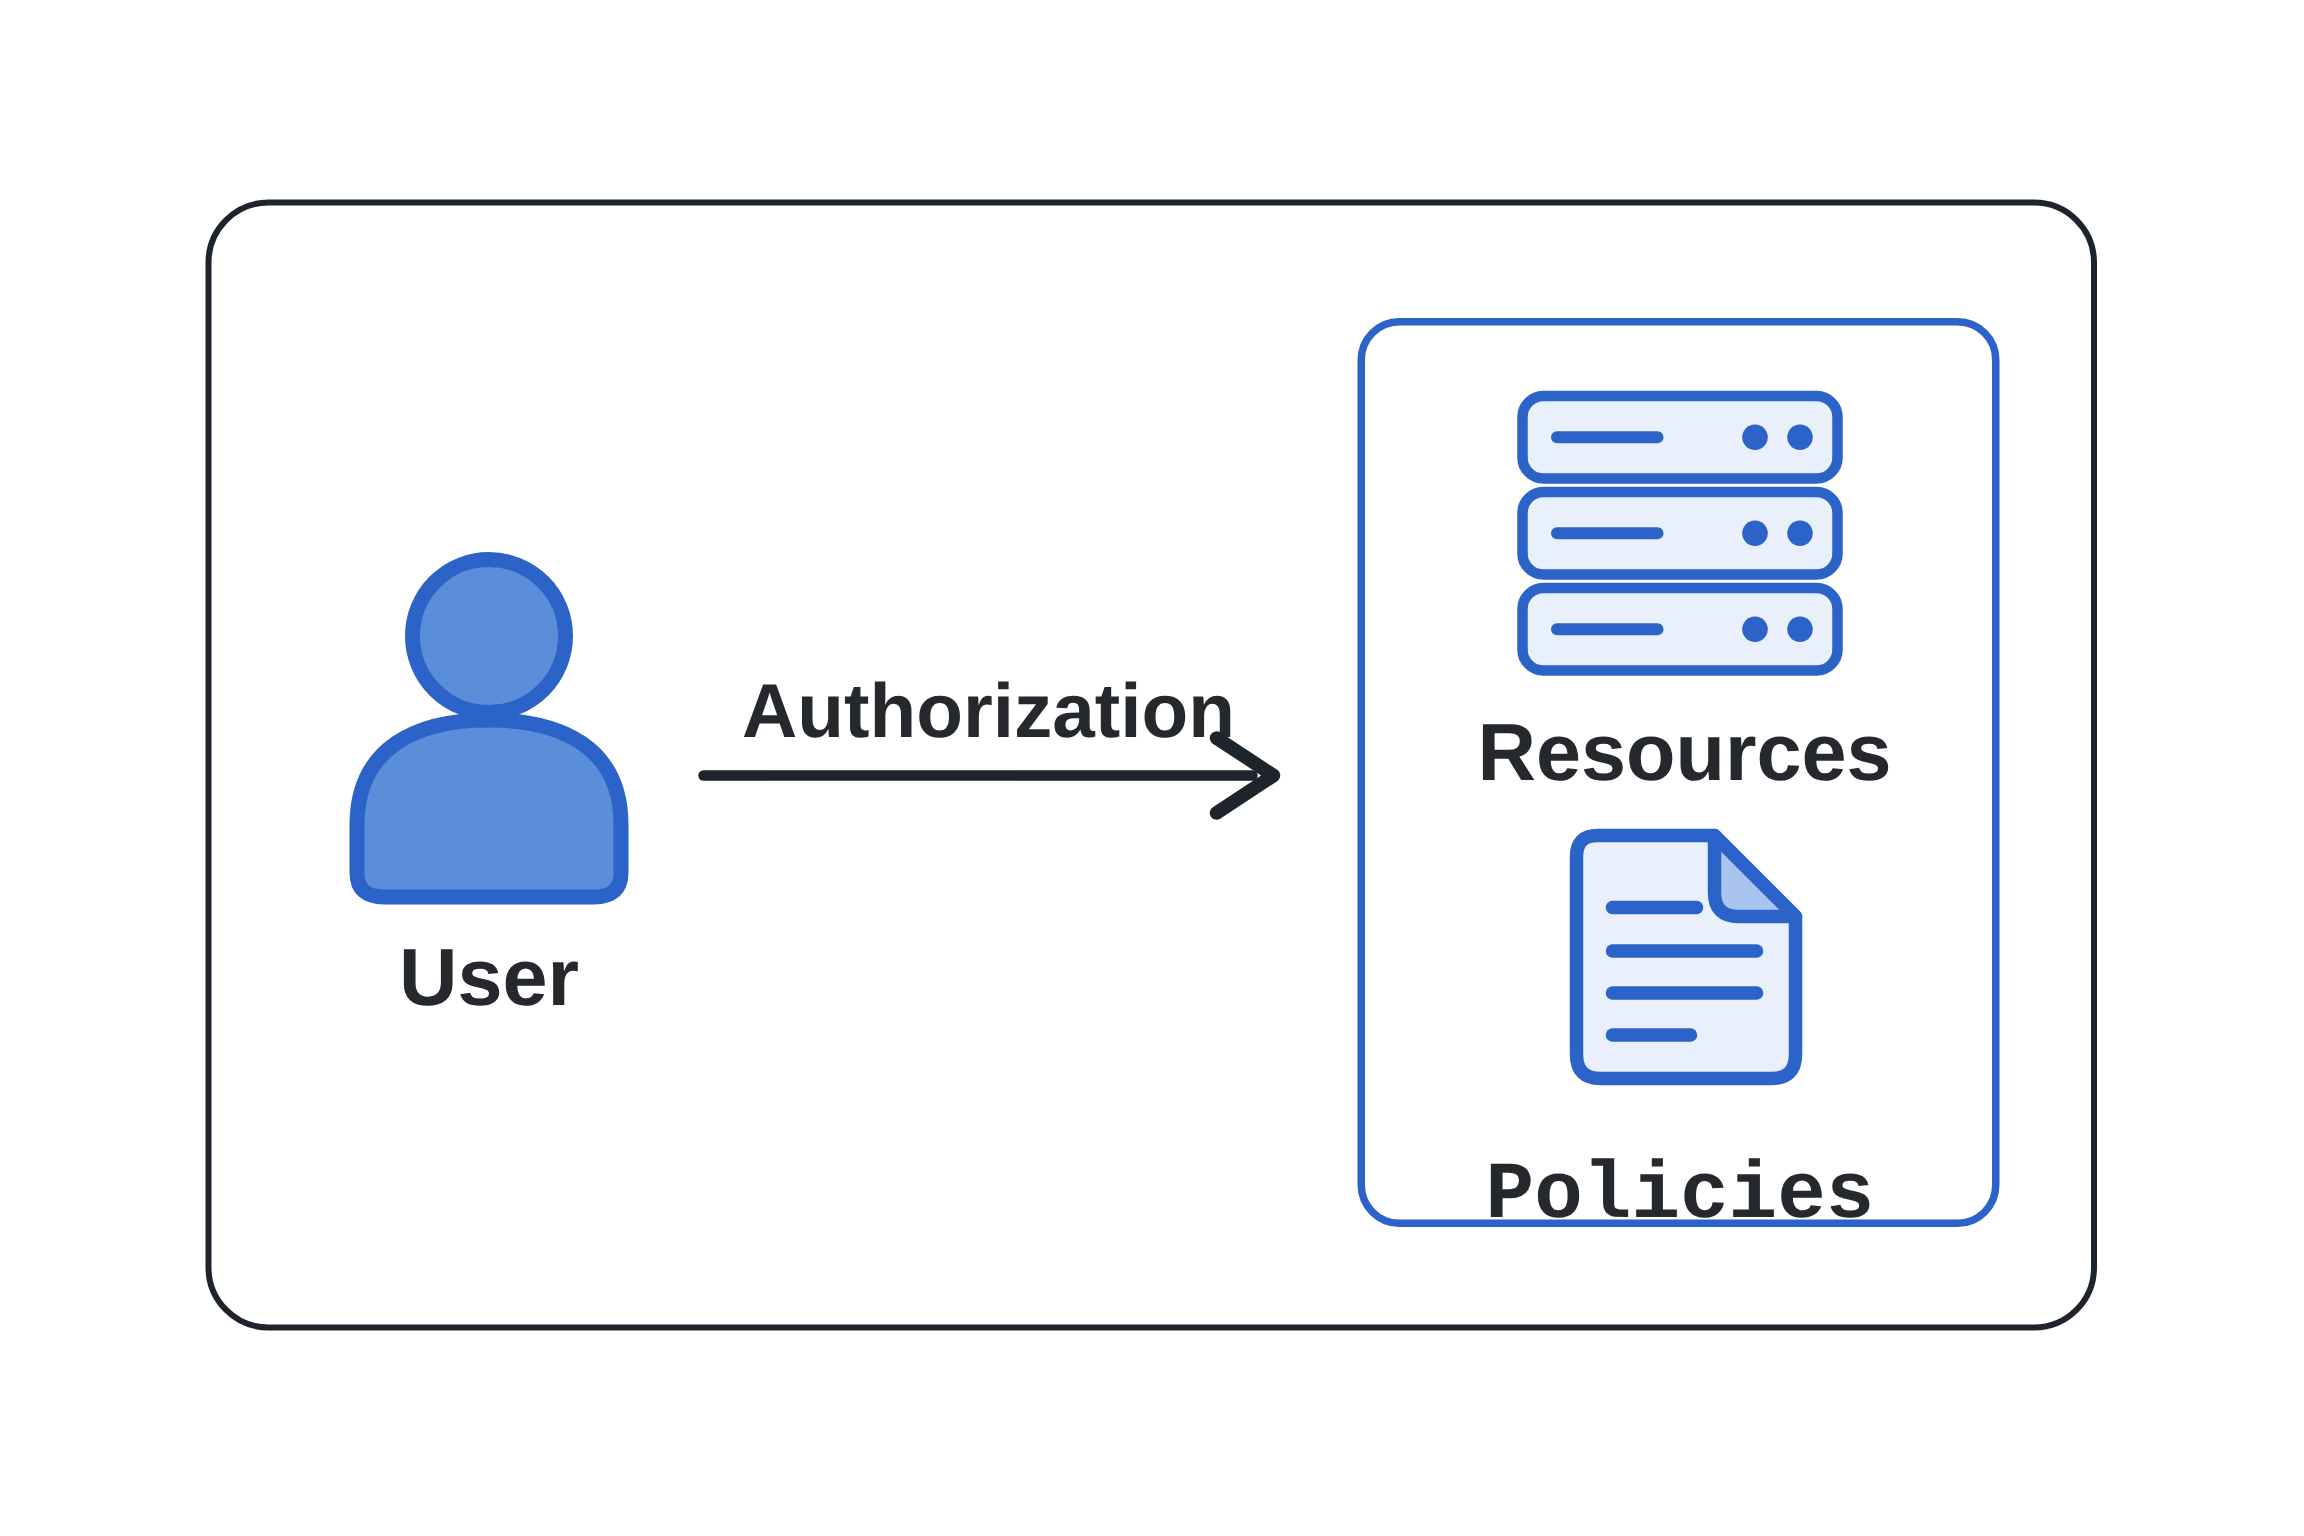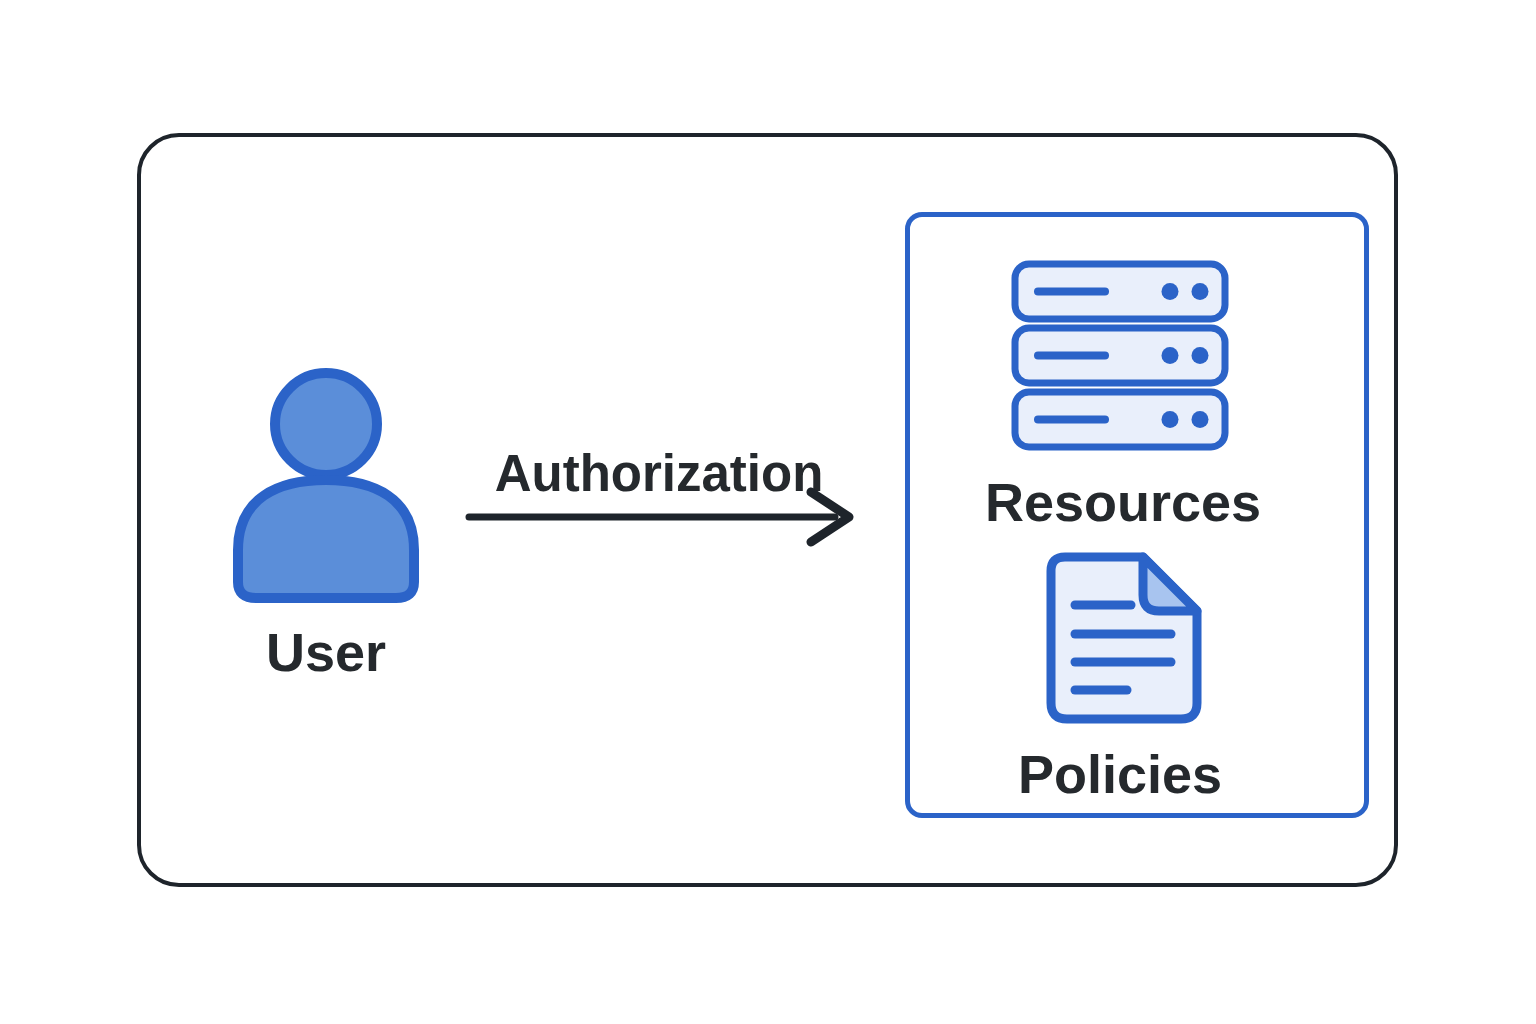--- a/index.html
+++ b/index.html
@@ -32,23 +32,23 @@
     font-weight:600;
     font-size:54px;
     letter-spacing:0px;
     white-space:nowrap;
     transform:translateX(-50%);
     line-height:1;
   }
   .label.auth{font-size:51px;}
   .target-box{
     position:absolute;
-    left:905px;top:212px;width:464px;height:606px;
+    left:905px;top:212px;width:428px;height:606px;
     border:5px solid var(--blue-stroke);
-    border-radius:17px;
+    border-radius:28px;
     background:var(--background);
   }
   svg{display:block;overflow:visible;}
 </style>
 </head>
 <body>
 
 <div class="frame">
 
   <svg class="abs" style="left:93px;top:231px;" width="184" height="240" viewBox="0 0 184 240">
@@ -95,14 +95,14 @@
     <path d="M20,6 L98,6 L152,60 L152,152 Q152,168 136,168 L22,168 Q6,168 6,152 L6,20 Q6,6 20,6 Z" style="fill:var(--light-fill);stroke:var(--blue-stroke);stroke-width:9;stroke-linejoin:round;"></path>
     <path d="M98,6 L98,44 Q98,60 114,60 L152,60 Z" style="fill:var(--fold-fill);stroke:var(--blue-stroke);stroke-width:9;stroke-linejoin:round;"></path>
     <g style="stroke:var(--blue-stroke);stroke-width:9;stroke-linecap:round;">
       <line x1="30" y1="54" x2="86" y2="54"></line>
       <line x1="30" y1="83" x2="126" y2="83"></line>
       <line x1="30" y1="111" x2="126" y2="111"></line>
       <line x1="30" y1="139" x2="82" y2="139"></line>
     </g>
   </svg>
 
-  <div class="label abs" style="left:210px;top:530px;">Policies</div>
+  <div class="label abs" style="left:210px;top:554px;font-family:Liberation Mono, monospace;">Policies</div>
 </div>
 
 </body></html>

